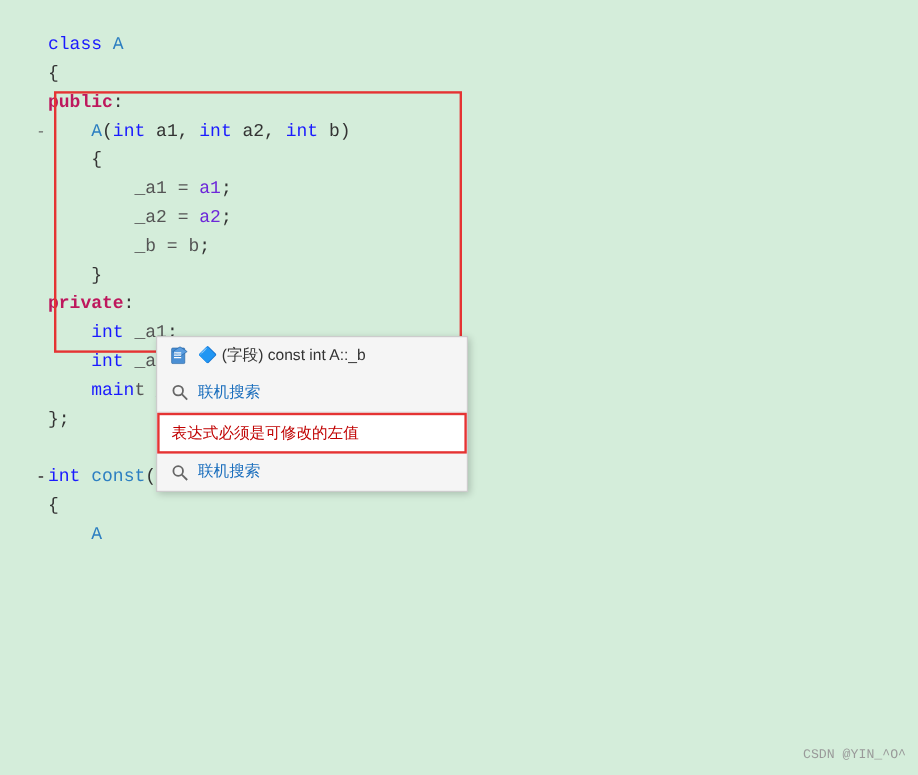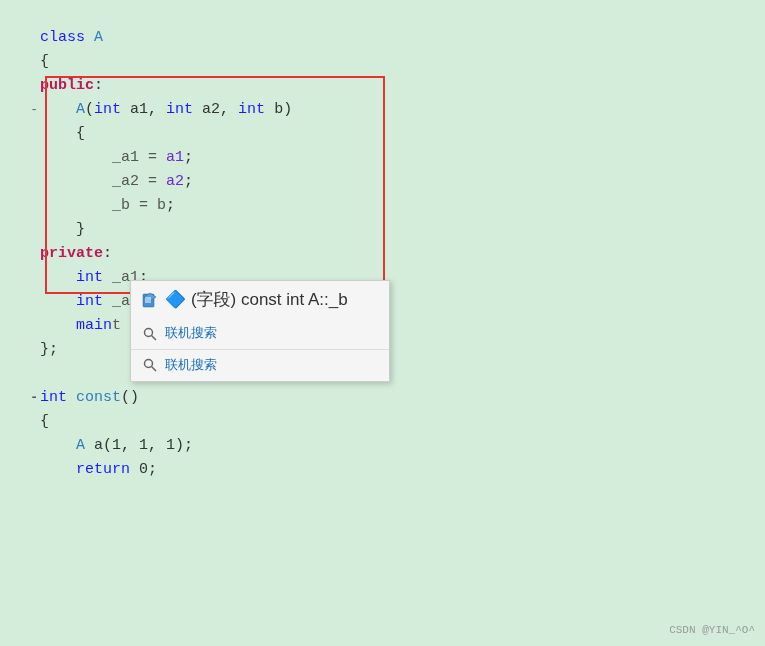--- a/index.html
+++ b/index.html
@@ -199,57 +199,55 @@
   </div>
 
   <div class="line">
     <span class="gutter"></span>
     <span>{</span>
   </div>
 
   <div class="line">
     <span class="gutter"></span>
     <span>&nbsp;&nbsp;&nbsp;&nbsp;</span>
-    <span class="class-name">A</span><span> a(1, 1, 1);</span>
-  </div>
-
-  <div class="line">
-    <span class="gutter"></span>
-    <span>&nbsp;&nbsp;&nbsp;&nbsp;</span>
-    <span class="kw-blue">return</span><span> 0;</span>
-  </div>
+    <span class="class-name">A</span>
+  </div>
+
 
   <div class="context-menu" style="top: 280px; left: 130px;">
 
     <div class="context-menu-item">
       <span class="icon-img">
 
         <svg width="16" height="16" viewBox="0 0 16 16">
           <rect x="1" y="2" width="11" height="13" rx="1" fill="#4a8fd4" stroke="#2060a0" stroke-width="0.5"></rect>
           <polygon points="8,1 14,5 8,9 2,5" fill="#5a9de0" stroke="#2060a0" stroke-width="0.5"></polygon>
           <line x1="3" y1="6" x2="9" y2="6" stroke="white" stroke-width="1"></line>
           <line x1="3" y1="8" x2="9" y2="8" stroke="white" stroke-width="1"></line>
           <line x1="3" y1="10" x2="9" y2="10" stroke="white" stroke-width="1"></line>
         </svg>
       </span>
-      <span style="font-family:'Microsoft YaHei',sans-serif; font-size:17px; color:#333;">🔷 (字段) const int A::_b</span>
+      <span style="font-family:'Microsoft YaHei',sans-serif; font-size:13px; color:#333;">🔷 (字段) const int A::_b</span>
     </div>
 
     <div class="context-menu-item">
       <span class="icon-img">
         <svg width="14" height="14" viewBox="0 0 14 14">
           <circle cx="5.5" cy="5.5" r="4" fill="none" stroke="#666" stroke-width="1.5"></circle>
           <line x1="8.5" y1="8.5" x2="13" y2="13" stroke="#666" stroke-width="1.5"></line>
         </svg>
       </span>
       <span style="font-family:'Microsoft YaHei',sans-serif; font-size:13px; color:#1a6ebd;">联机搜索</span>
     </div>
 
     <div class="context-menu-separator"></div>
 
+    <div class="context-menu-item error-item">
+      <span style="font-family:'Microsoft YaHei',sans-serif; font-size:13px; color:#c00000;">表达式必须是可修改的左值</span>
+    </div>
 
     <div class="context-menu-item">
       <span class="icon-img">
         <svg width="14" height="14" viewBox="0 0 14 14">
           <circle cx="5.5" cy="5.5" r="4" fill="none" stroke="#666" stroke-width="1.5"></circle>
           <line x1="8.5" y1="8.5" x2="13" y2="13" stroke="#666" stroke-width="1.5"></line>
         </svg>
       </span>
       <span style="font-family:'Microsoft YaHei',sans-serif; font-size:13px; color:#1a6ebd;">联机搜索</span>
     </div>

